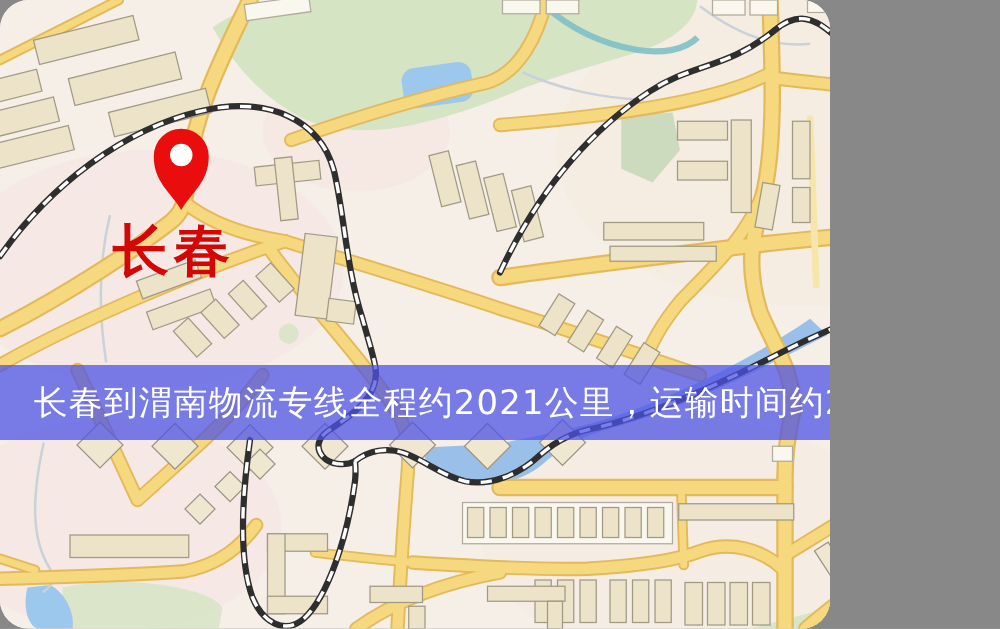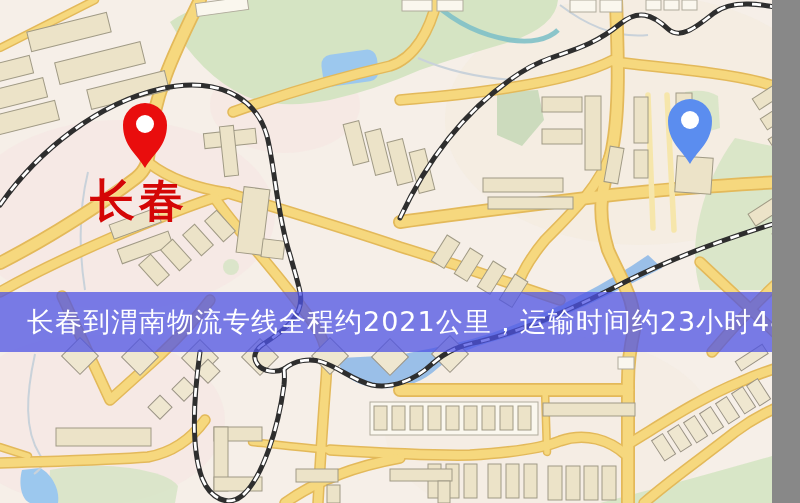--- a/index.html
+++ b/index.html
@@ -1,19 +1,20 @@
 <!DOCTYPE html>
 <html style="--map-bg: #f6efe8; --banner-bg: #4e53e4bf; --banner-text: #ffffff; --origin-pin: #e90d0d; --origin-label: #d40606; --destination-pin: #5b8def; --destination-label: #2231cd; --road-fill: #f6d87e; --road-casing: #e3b95a; --railway: #2e2e2e; --water: #9cc8ee; --green: #d5e4c3; --building: #ece3c8;"><head>
 <meta charset="utf-8">
 <style>
   html,body{margin:0;padding:0;background:#888;}
   #stage{
-    position:relative;width:772px;height:503px;overflow:hidden;
+    position:relative;width:664px;height:503px;overflow:hidden;
     background:var(--map-bg,#f6efe8);
     font-family:"DejaVu Sans","Liberation Sans",sans-serif;
+    border-radius:23px;
   }
   #map-canvas{position:absolute;left:0;top:0;}
   
   .rc{fill:none;stroke:var(--road-casing,#e3b95a);stroke-linecap:round;stroke-linejoin:round}
   .rf{fill:none;stroke:var(--road-fill,#f6d87e);stroke-linecap:round;stroke-linejoin:round}
   .cmaj{stroke-width:14}.fmaj{stroke-width:10.5}
   .cmed{stroke-width:11.5}.fmed{stroke-width:8.5}
   .cmin{stroke-width:8.5}.fmin{stroke-width:5.5}
   .pale{stroke:#f6e6ab}
   

